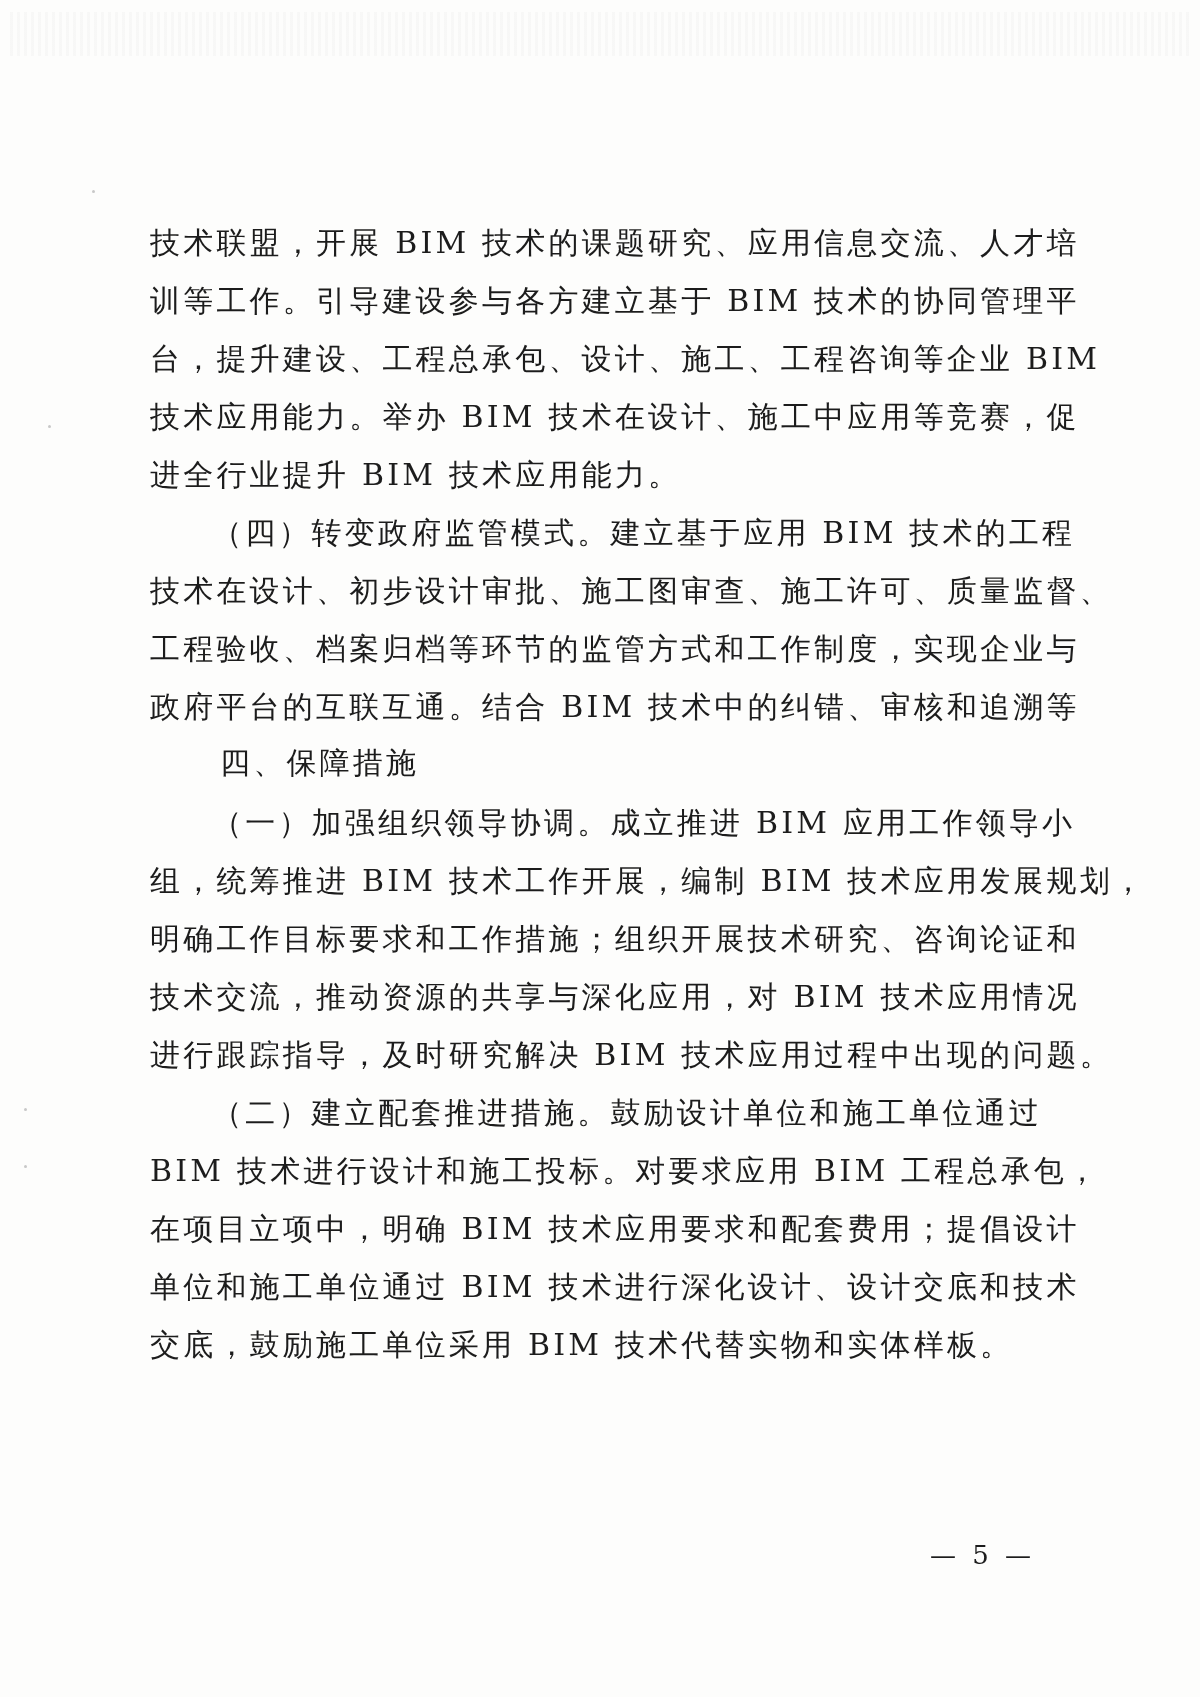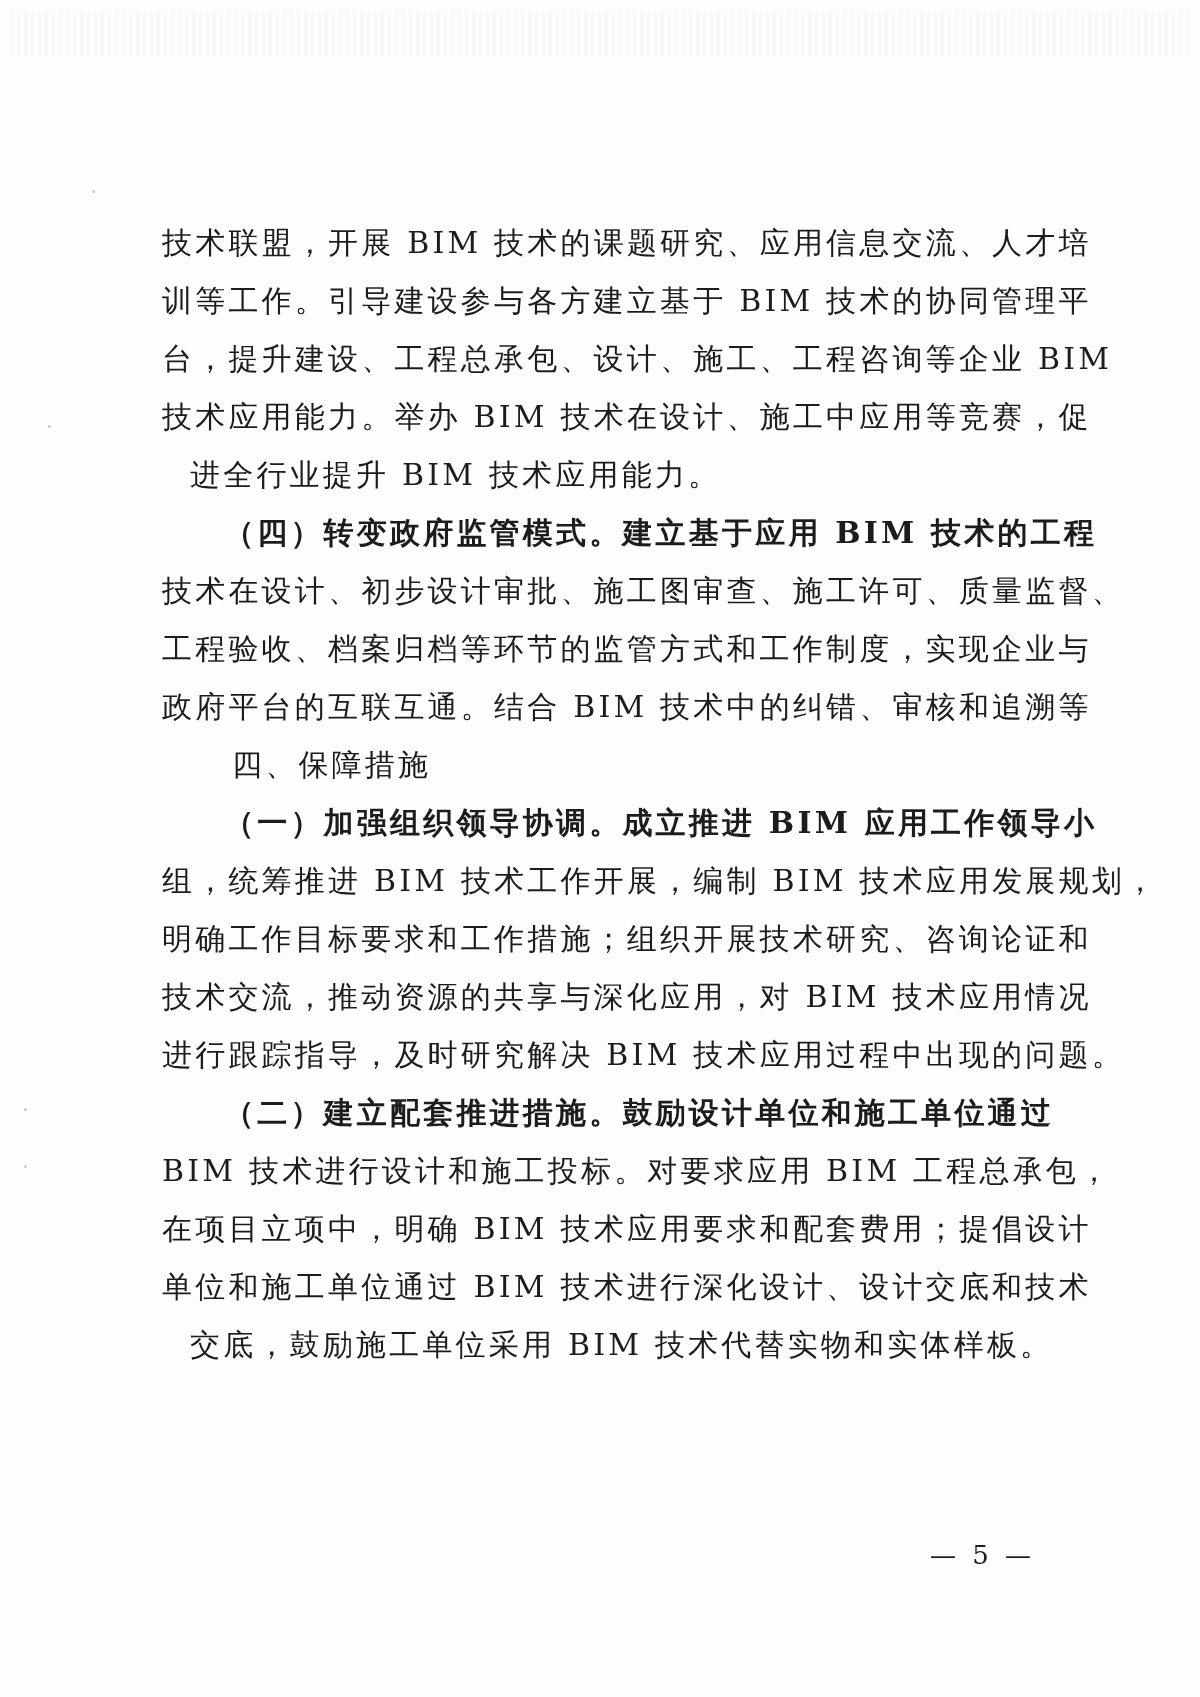--- a/index.html
+++ b/index.html
@@ -18,43 +18,41 @@
     .scan-noise {
       position: absolute;
       left: 10px;
       top: 12px;
       width: 1180px;
       height: 44px;
       background: repeating-linear-gradient(90deg, rgba(200,200,200,0.10) 0px, rgba(200,200,200,0.10) 3px, rgba(255,255,255,0) 3px, rgba(255,255,255,0) 7px);
     }
     .page {
       position: absolute;
-      left: 162px;
+      left: 150px;
       top: 214px;
       width: 880px;
     }
     .line {
       font-size: 30px;
       line-height: 58px;
       height: 58px;
       white-space: nowrap;
       letter-spacing: 3.2px;
       text-align: justify;
       text-align-last: justify;
     }
     .line.last {
       text-align-last: left;
-      margin-left: 28px;
     }
     .indent {
       padding-left: 62px;
-      font-weight: bold;
     }
     .heading {
-      font-family: Liberation Serif, serif;
+      font-family: Liberation Mono, monospace;
       font-size: 30px;
       padding-left: 70px;
       text-align-last: left;
     }
     .page-number {
       position: absolute;
       left: 930px;
       top: 1540px;
       font-size: 26px;
       letter-spacing: 4px;

